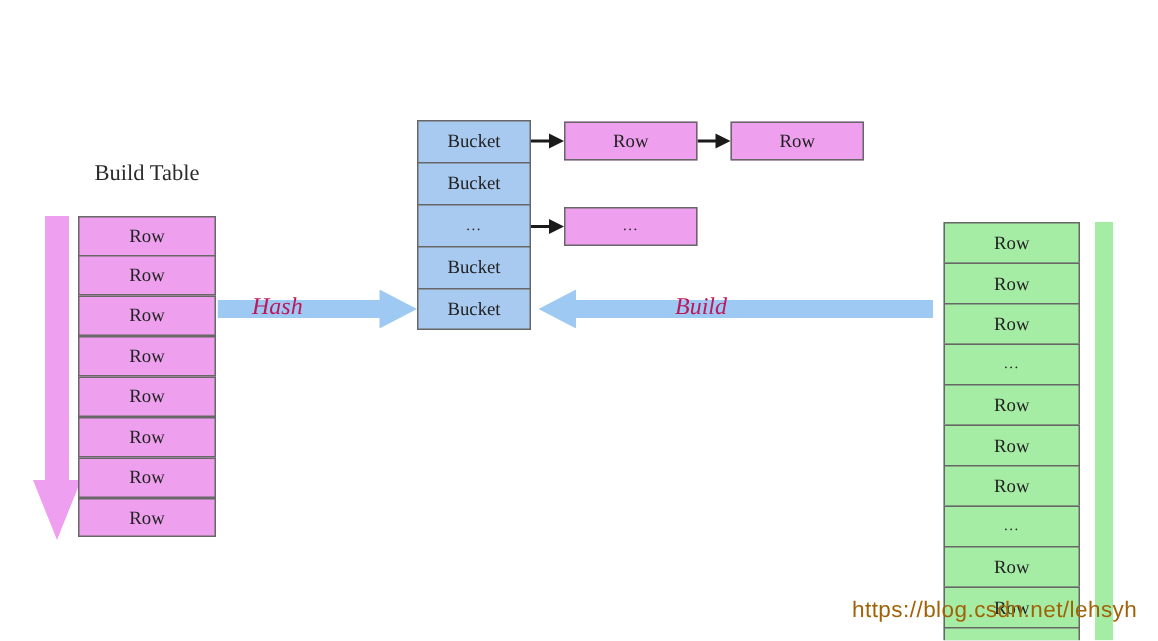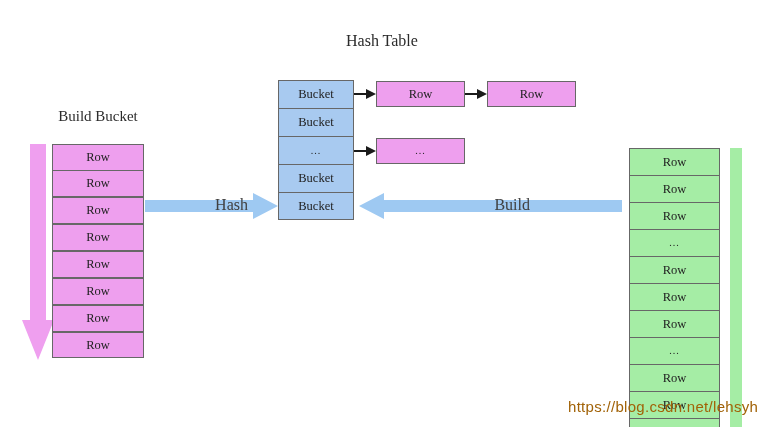--- a/index.html
+++ b/index.html
@@ -49,23 +49,24 @@
     box-sizing: border-box;
     border: 1px solid #6f6f6f;
   }
 
   
   .block-arrow { position: absolute; }
   .block-arrow svg { display: block; }
   .arrow-label {
     position: absolute;
     font-size: 16px;
-    color: #404040;
+    color: #be185d;
     white-space: nowrap;
-    text-align: right;
+    text-align: left;
+    font-style: italic;
   }
 
   
   .connector { position: absolute; }
   .connector svg { display: block; }
 
   
   .sidebar-strip { position: absolute; }
 
   
@@ -77,21 +78,21 @@
     white-space: nowrap;
     letter-spacing: 0.3px;
     pointer-events: none;
   }
 </style>
 </head>
 <body>
 
 <div id="canvas">
 
-  <div class="title" style="left:53px; top:108px; width:90px;">Build Bucket</div>
+  <div class="title" style="left:53px; top:108px; width:90px;">Build Table</div>
 
   <div class="block-arrow" style="left:22px; top:144px;">
     <svg width="32" height="216" viewBox="0 0 32 216">
       <polygon points="8,0 24,0 24,176 32,176 16,216 0,176 8,176" fill="#ef9fef"></polygon>
     </svg>
   </div>
 
   <div class="frame" style="left:52px; top:144px; width:92px; height:214px;"></div>
 
   <div style="position:absolute; left:52px; top:144px; width:92px; height:214px;">
@@ -121,21 +122,20 @@
       </div>
   </div>
 
   <div class="block-arrow" style="left:145px; top:193px;">
     <svg width="133" height="26" viewBox="0 0 133 26">
       <polygon points="0,7 108,7 108,0 133,13 108,26 108,19 0,19" fill="#9ec9f2"></polygon>
     </svg>
   </div>
   <div class="arrow-label" style="left:168px; top:196px; width:80px;">Hash</div>
 
-  <div class="title" style="left:346px; top:32px; width:140px; text-align:left; font-size:16px;">Hash Table</div>
 
   <div class="frame" style="left:278px; top:80px; width:76px; height:140px;"></div>
 
   <div style="position:absolute; left:278px; top:80px; width:76px; height:140px;">
     <div class="cell blue" style="left:0px; top:0px;   width:76px; height:29px;">
       <span>Bucket</span>
       </div>
     <div class="cell blue" style="left:0px; top:28px;  width:76px; height:29px;">
       <span>Bucket</span>
       </div>

